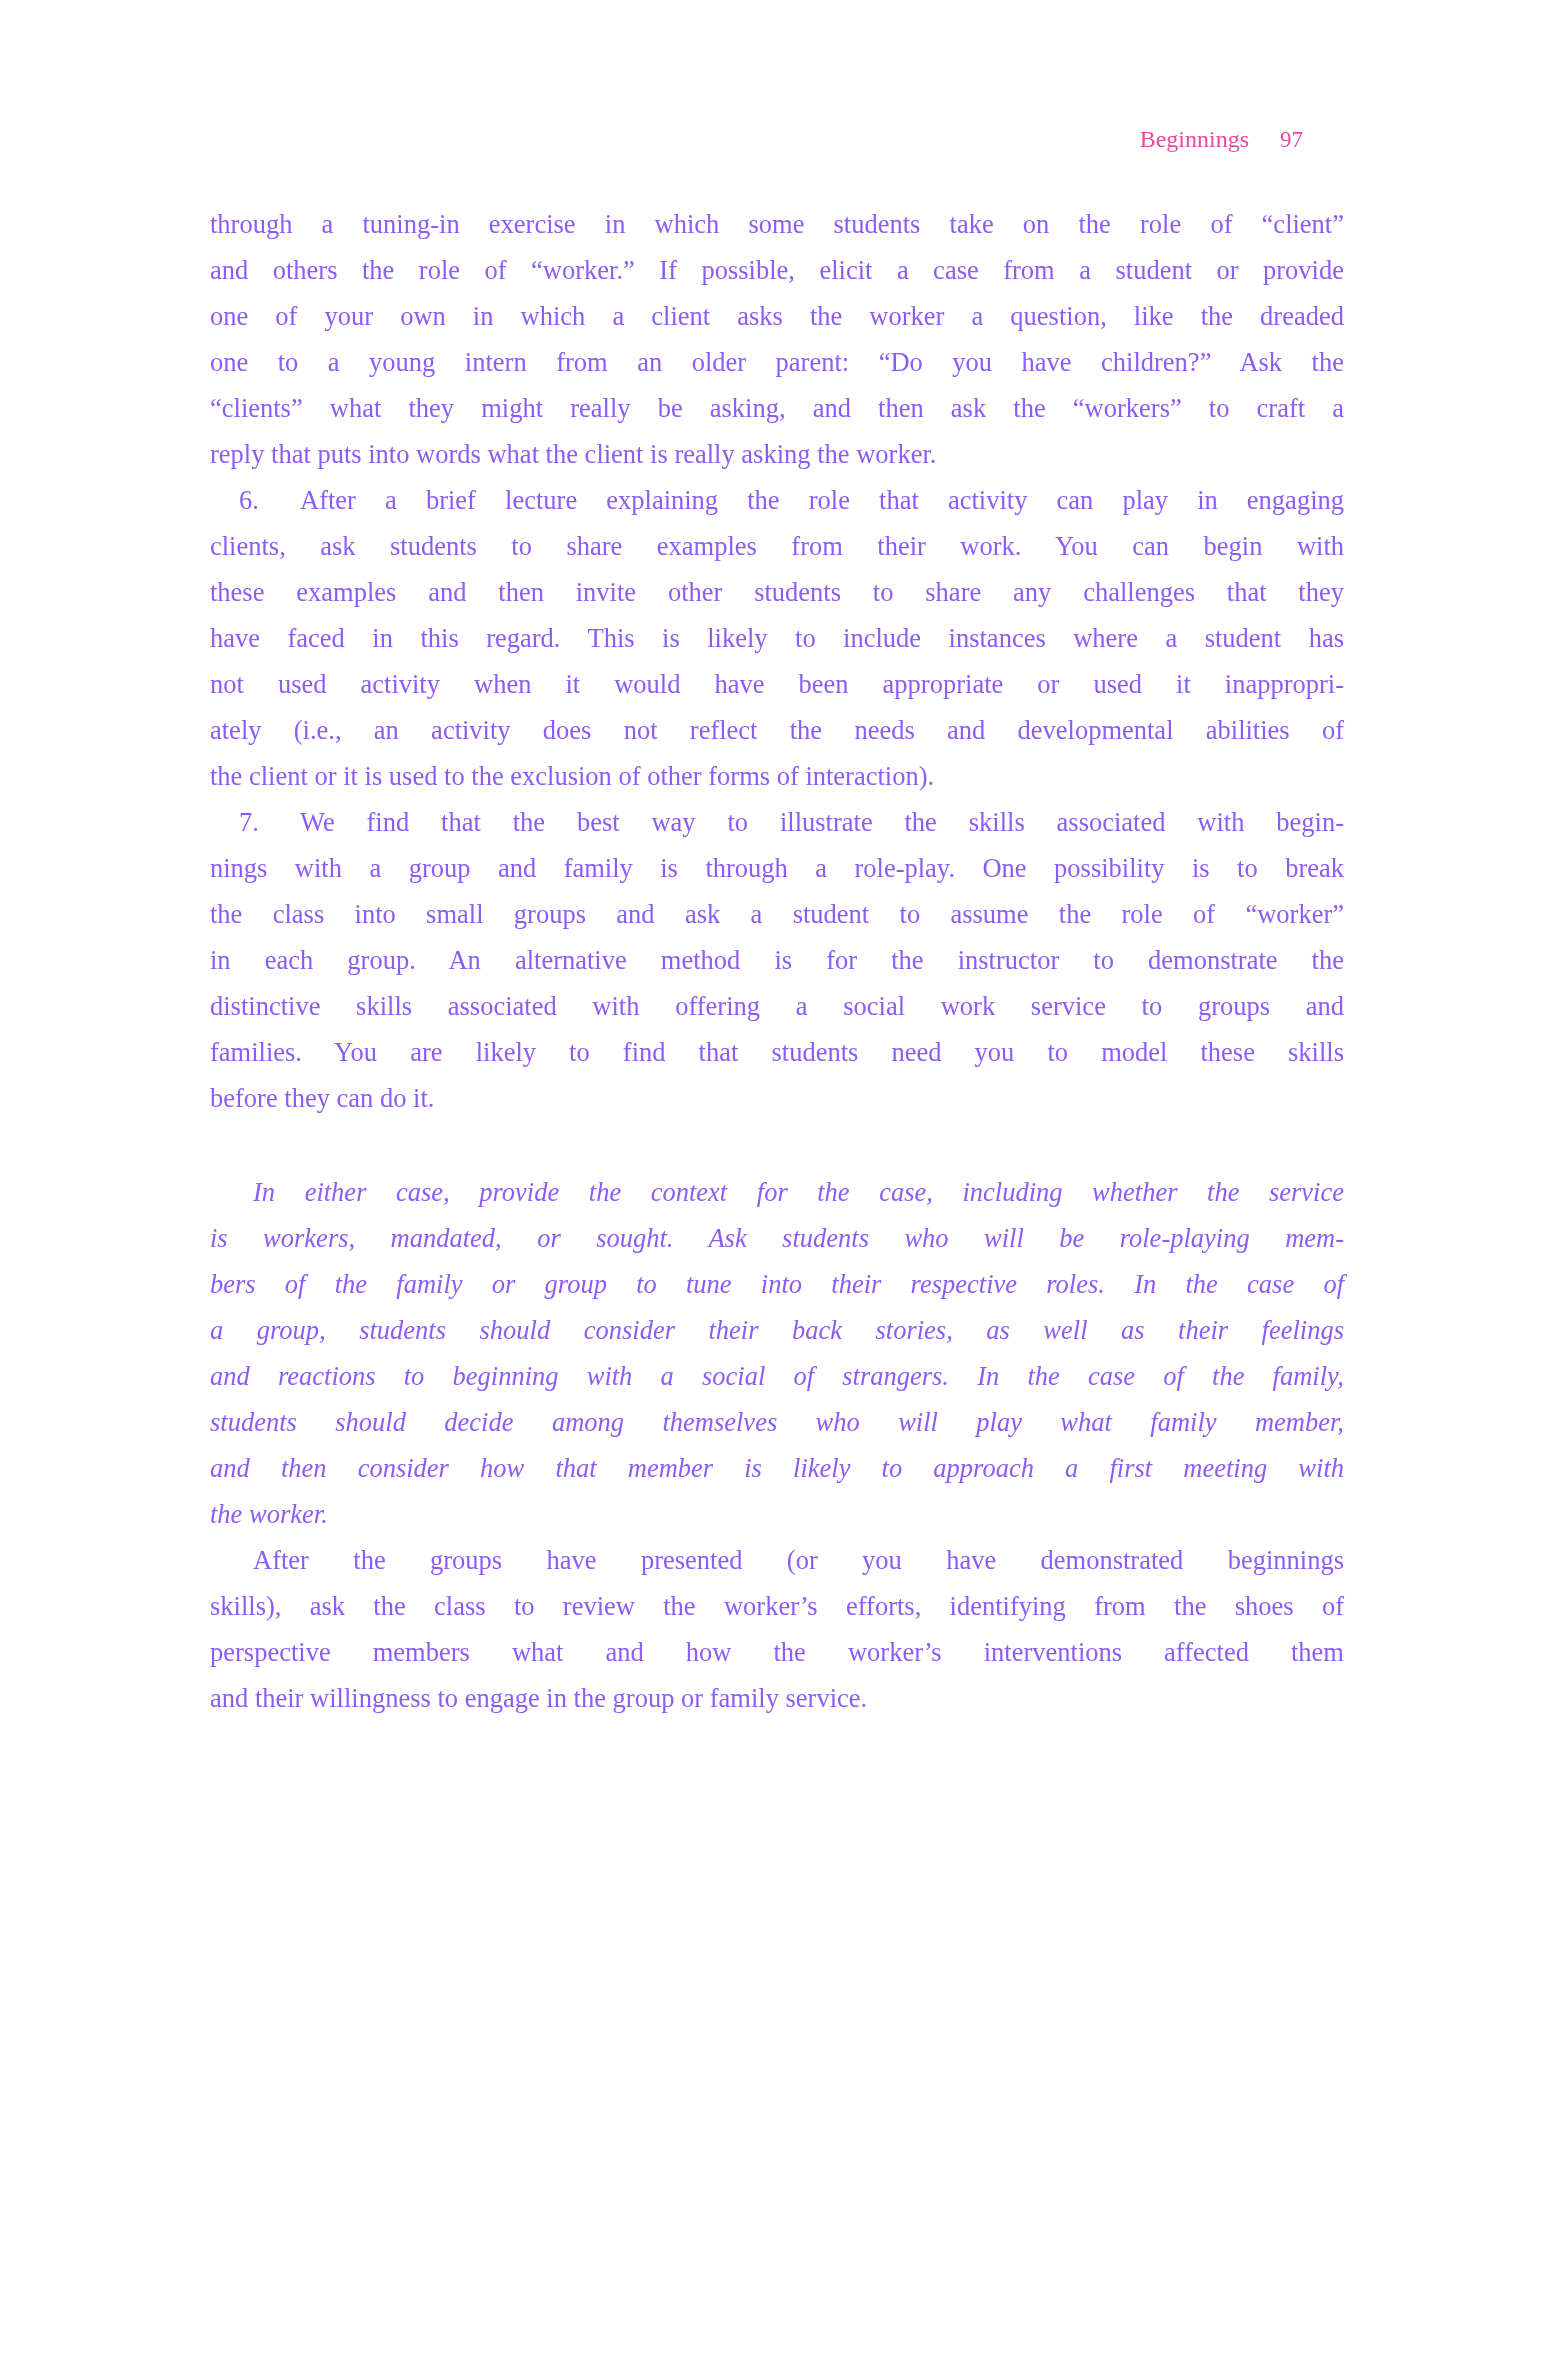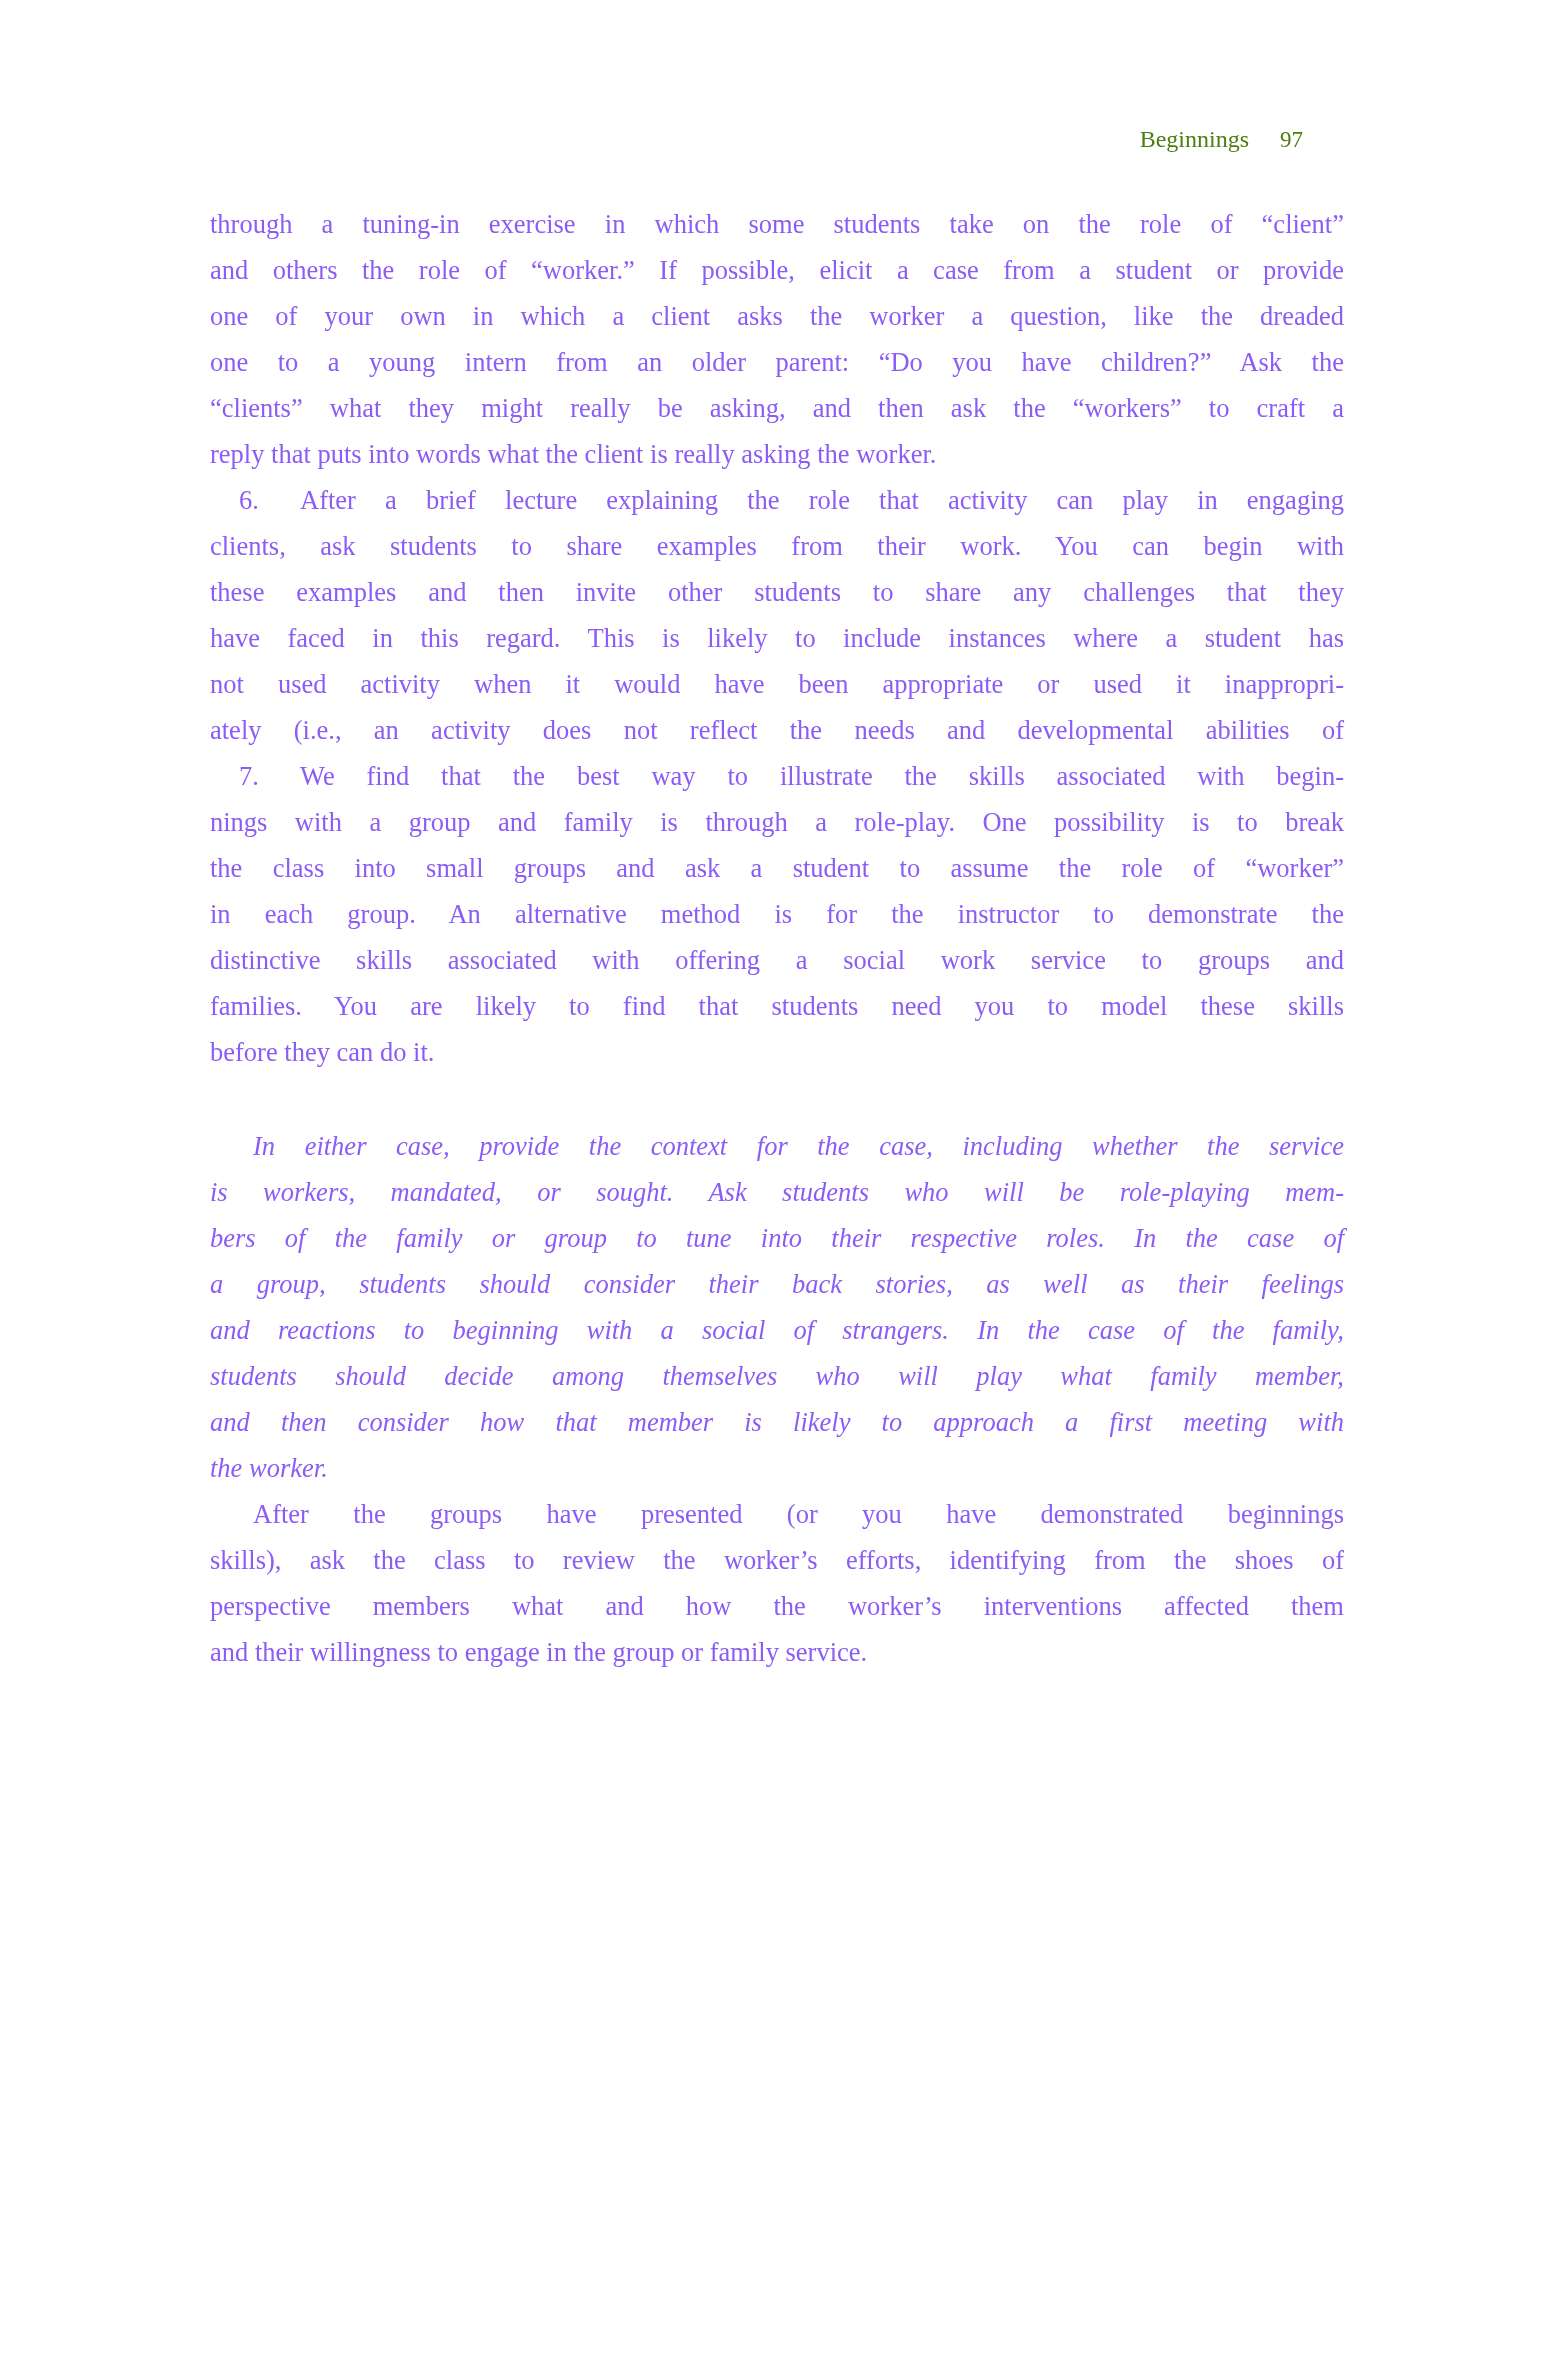--- a/index.html
+++ b/index.html
@@ -17,21 +17,21 @@
     color: #1e1e1e;
   }
   .running-header {
     position: absolute;
     top: 124px;
     left: 210px;
     width: 1093px;
     text-align: right;
     font-size: 24px;
     line-height: 30px;
-    color: #4d7c0f;
+    color: #ec4899;
     white-space: nowrap;
   }
   .running-header .page-number {
     display: inline-block;
     margin-left: 31px;
     font-size: 23px;
   }
   .body-text {
     position: absolute;
     top: 201px;
@@ -76,20 +76,21 @@
       <div class="line last">reply that puts into words what the client is really asking the worker.</div>
     </div>
 
     <div class="paragraph">
       <div class="line jl num-first"><span class="item-number">6.</span><span>After a brief lecture explaining the role that activity can play in engaging</span></div>
       <div class="line jl">clients, ask students to share examples from their work. You can begin with</div>
       <div class="line jl">these examples and then invite other students to share any challenges that they</div>
       <div class="line jl">have faced in this regard. This is likely to include instances where a student has</div>
       <div class="line jl">not used activity when it would have been appropriate or used it inappropri-</div>
       <div class="line jl">ately (i.e., an activity does not reflect the needs and developmental abilities of</div>
+      <div class="line last">the client or it is used to the exclusion of other forms of interaction).</div>
     </div>
 
     <div class="paragraph">
       <div class="line jl num-first"><span class="item-number">7.</span><span>We find that the best way to illustrate the skills associated with begin-</span></div>
       <div class="line jl">nings with a group and family is through a role-play. One possibility is to break</div>
       <div class="line jl">the class into small groups and ask a student to assume the role of “worker”</div>
       <div class="line jl">in each group. An alternative method is for the instructor to demonstrate the</div>
       <div class="line jl">distinctive skills associated with offering a social work service to groups and</div>
       <div class="line jl">families. You are likely to find that students need you to model these skills</div>
       <div class="line last">before they can do it.</div>

